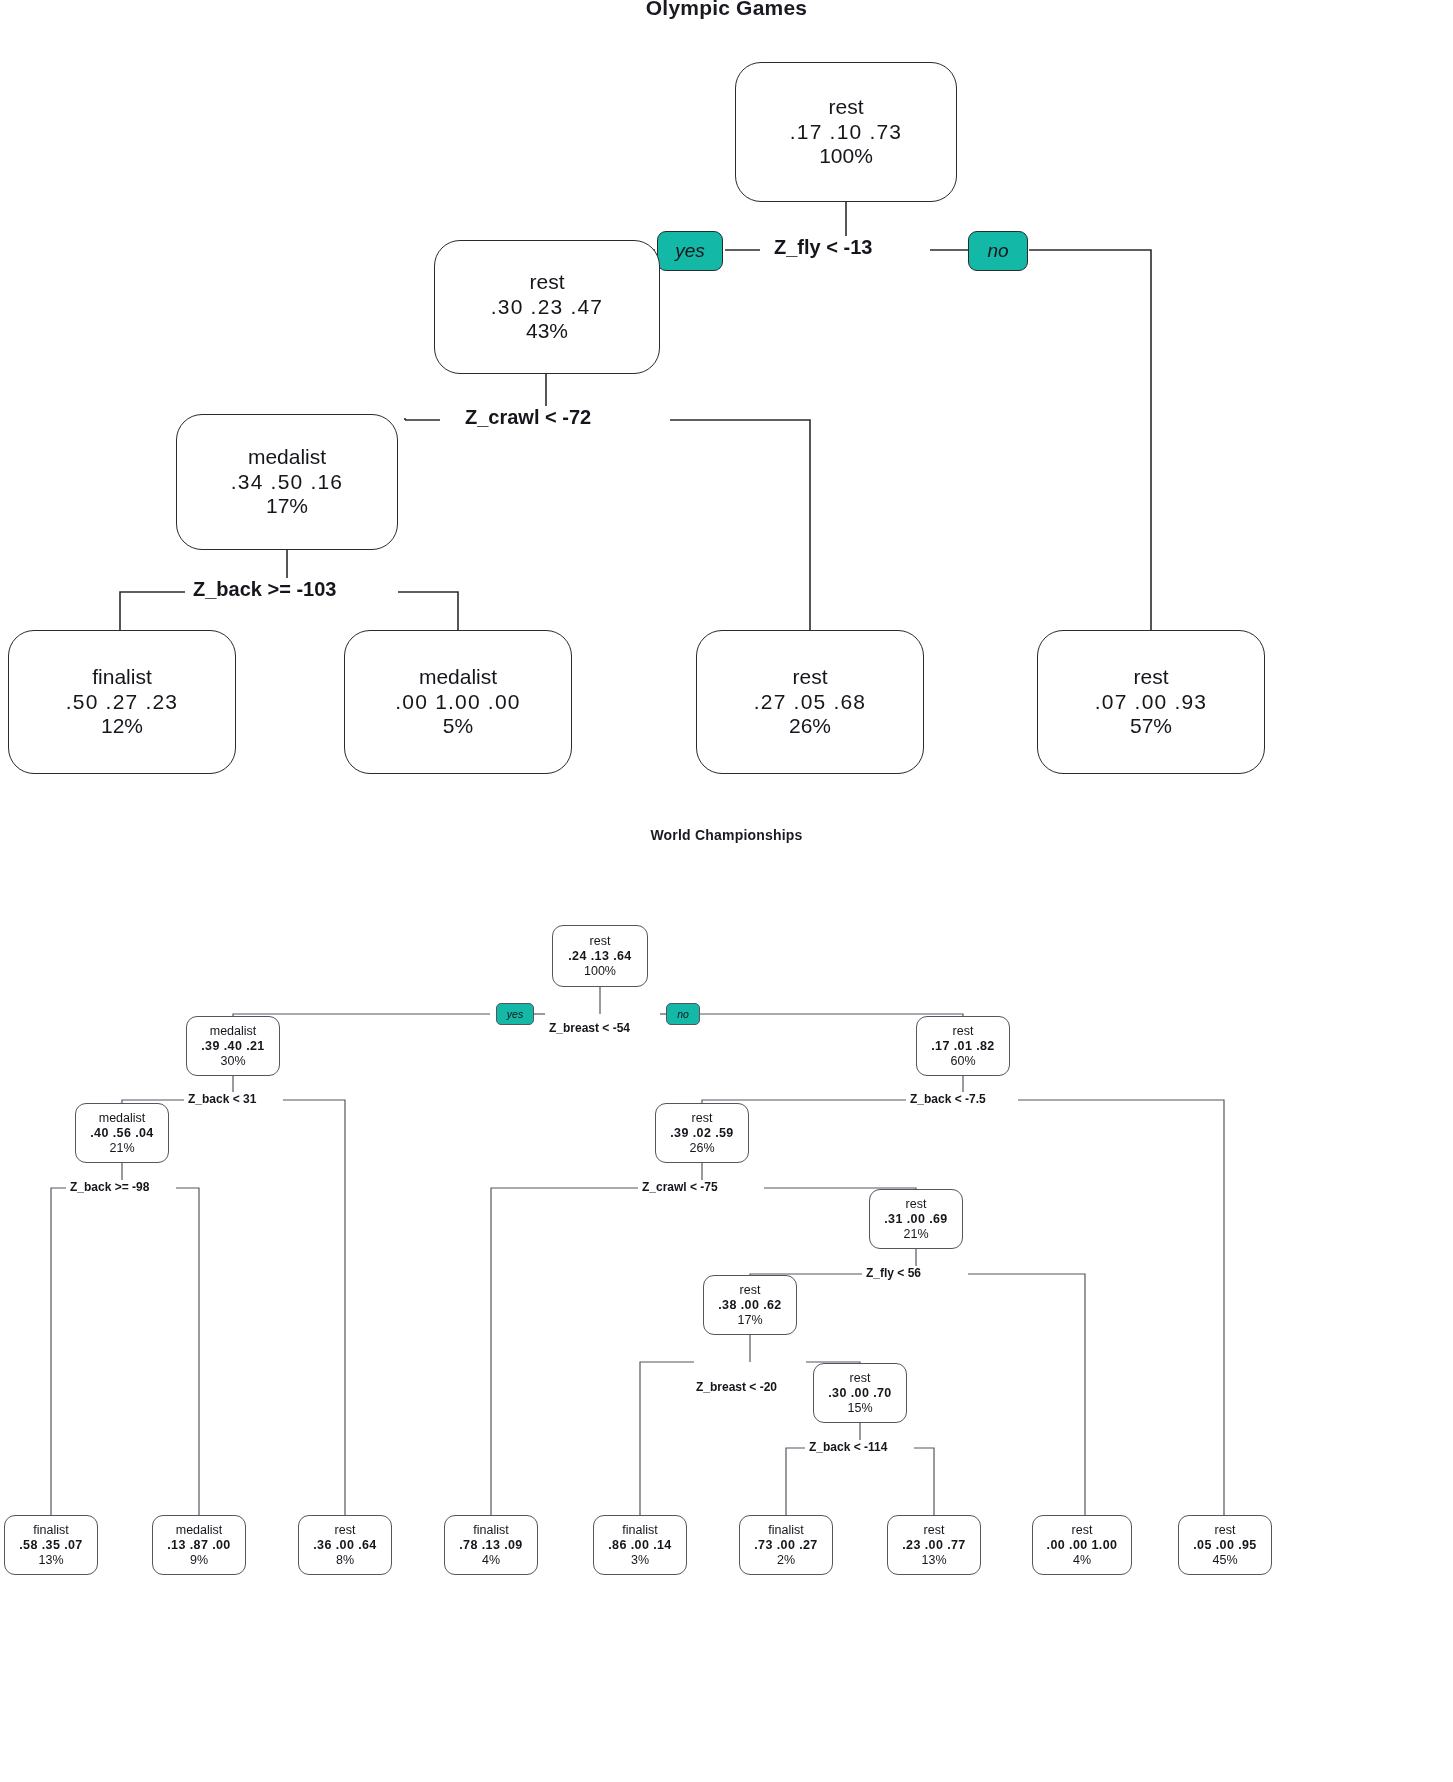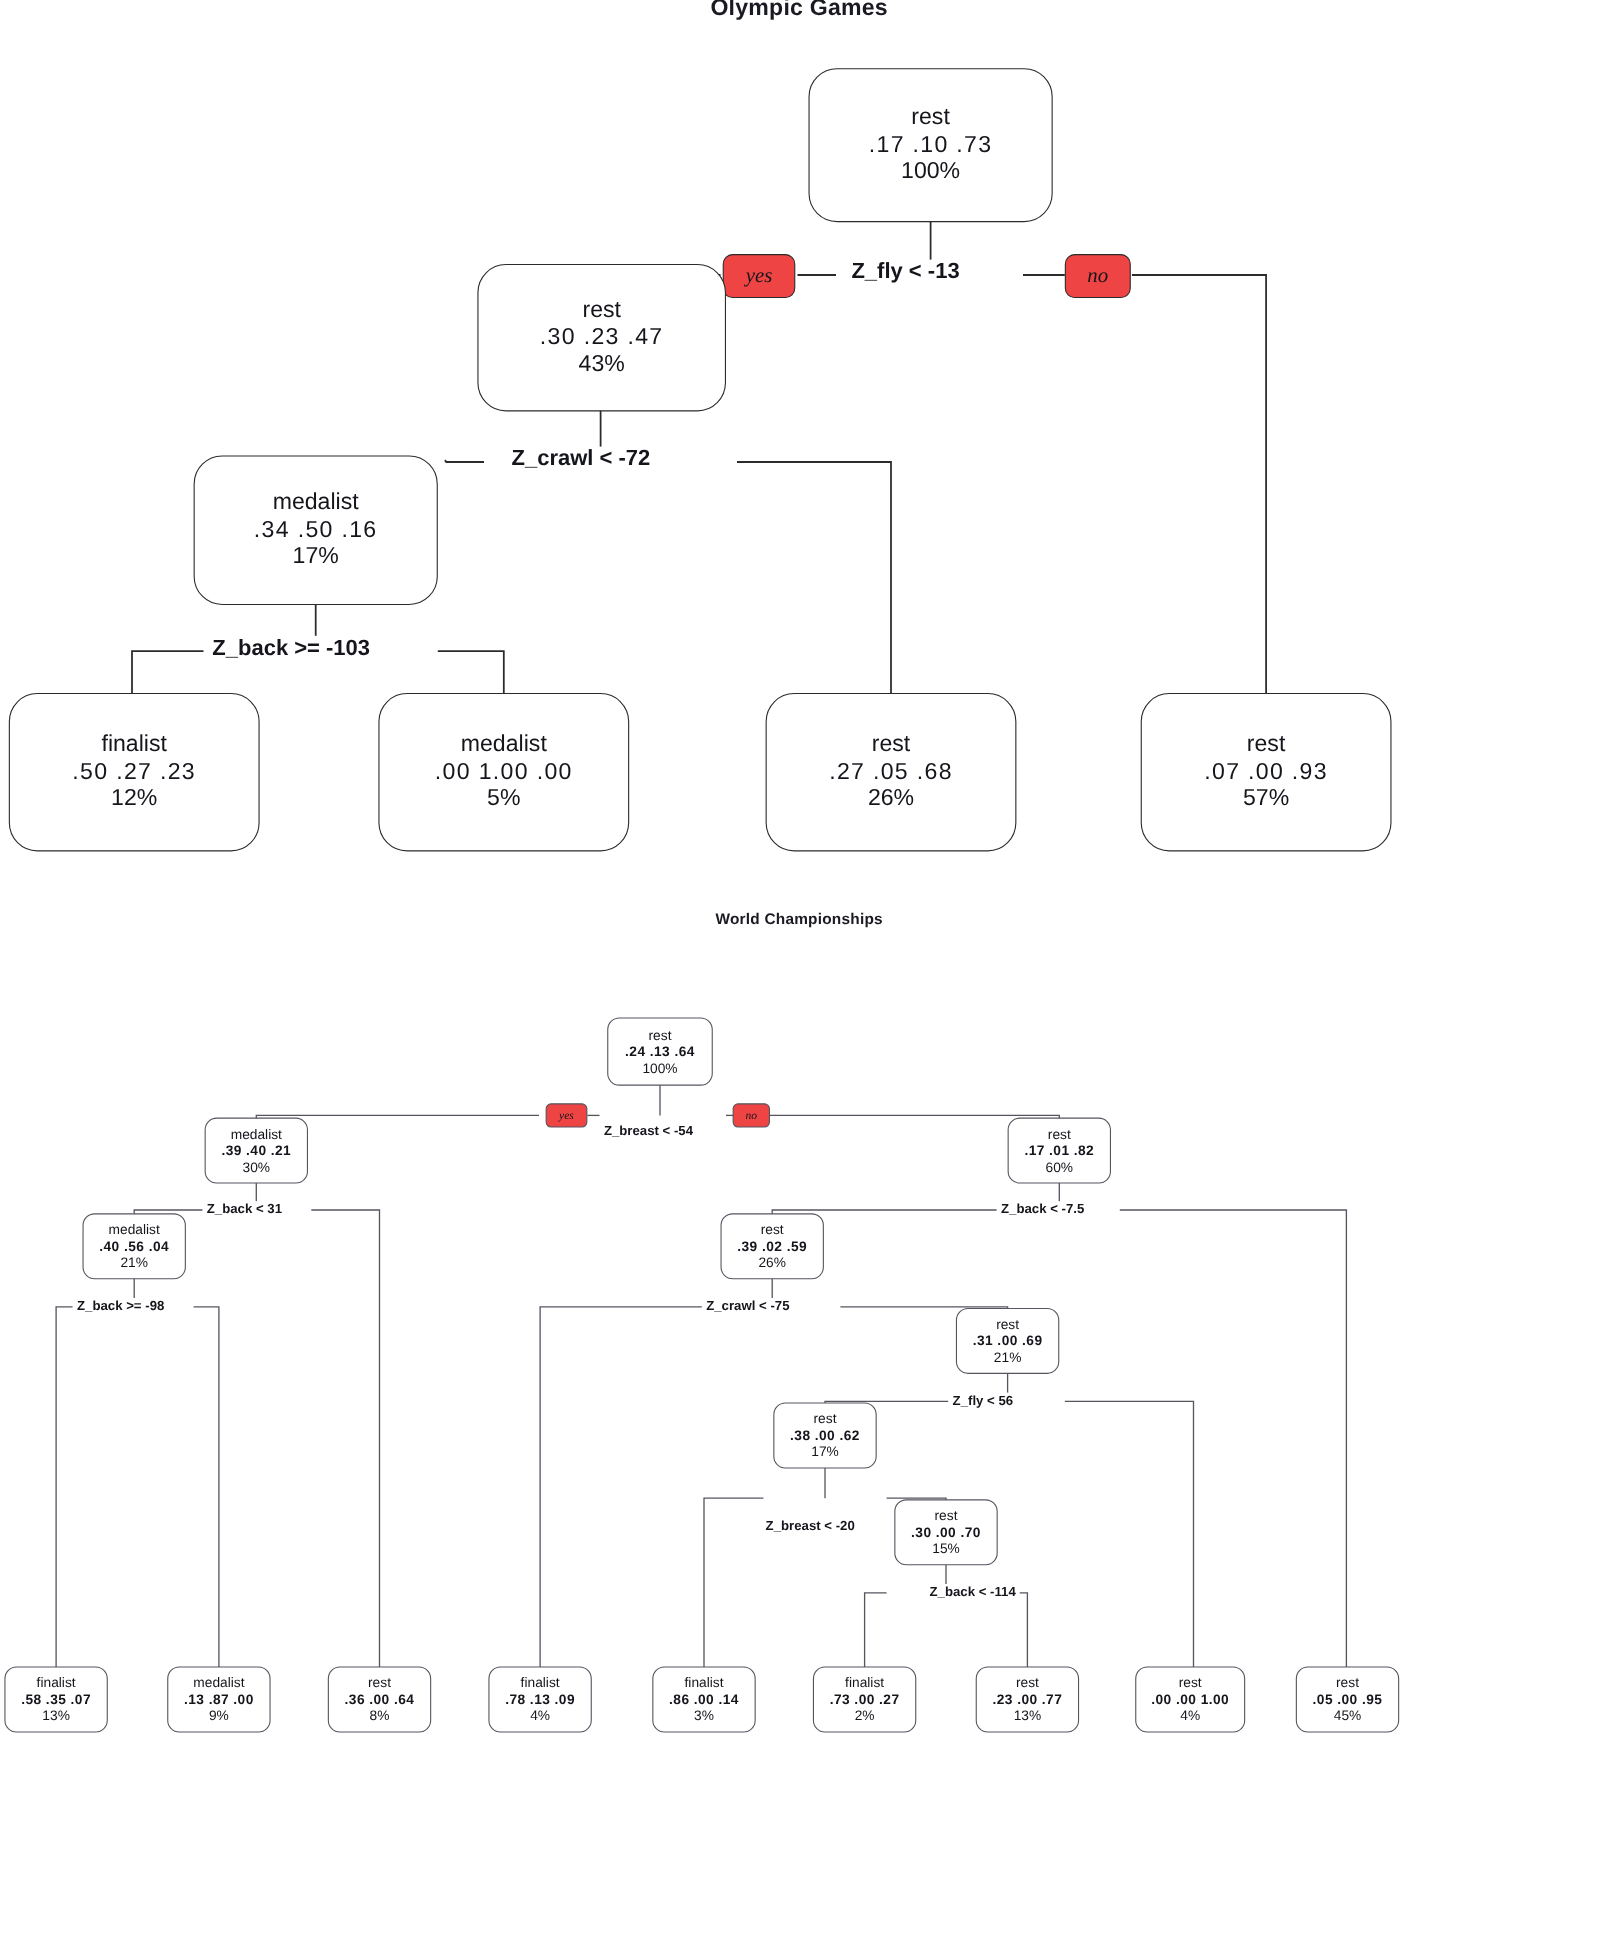--- a/index.html
+++ b/index.html
@@ -81,27 +81,26 @@
     padding: 0 7px;
   }
   .t1 .split { font-size: 20px; }
   .t2 .split { font-size: 12px; padding: 0 4px; }
 
   .yn {
     position: absolute;
     box-sizing: border-box;
     border: 1.3px solid #2b2b2b;
     border-radius: 9px;
-    background: #ef4444;
+    background: #14b8a6;
     font-style: italic;
     display: flex;
     align-items: center;
     justify-content: center;
     color: #15151c;
-    font-family: Liberation Serif, serif;
   }
   .t1 .yn { font-size: 19px; }
   .t2 .yn { font-size: 10.5px; border-radius: 5px; border-width: 1px; border-color: #555560; }
 
   svg.edges {
     position: absolute;
     left: 0; top: 0;
     width: 1453px;
     height: 1782px;
     pointer-events: none;
@@ -297,21 +296,21 @@
     </div>
 
     <div class="split" style="left:692px; top:1354px;margin-top:26px;">Z_breast &lt; -20</div>
 
     <div class="node" style="left:813px; top:1363px; width:94px; height:60px;">
       <span class="nline">rest</span>
       <span class="nline probs">.30  .00  .70</span>
       <span class="nline">15%</span>
     </div>
 
-    <div class="split" style="left:805px; top:1440px;margin-left:36px;">Z_back &lt; -114</div>
+    <div class="split" style="left:805px; top:1440px;">Z_back &lt; -114</div>
 
     <div class="node" style="left:4px; top:1515px; width:94px; height:60px;">
       <span class="nline">finalist</span>
       <span class="nline probs">.58  .35  .07</span>
       <span class="nline">13%</span>
     </div>
 
     <div class="node" style="left:152px; top:1515px; width:94px; height:60px;">
       <span class="nline">medalist</span>
       <span class="nline probs">.13  .87  .00</span>

